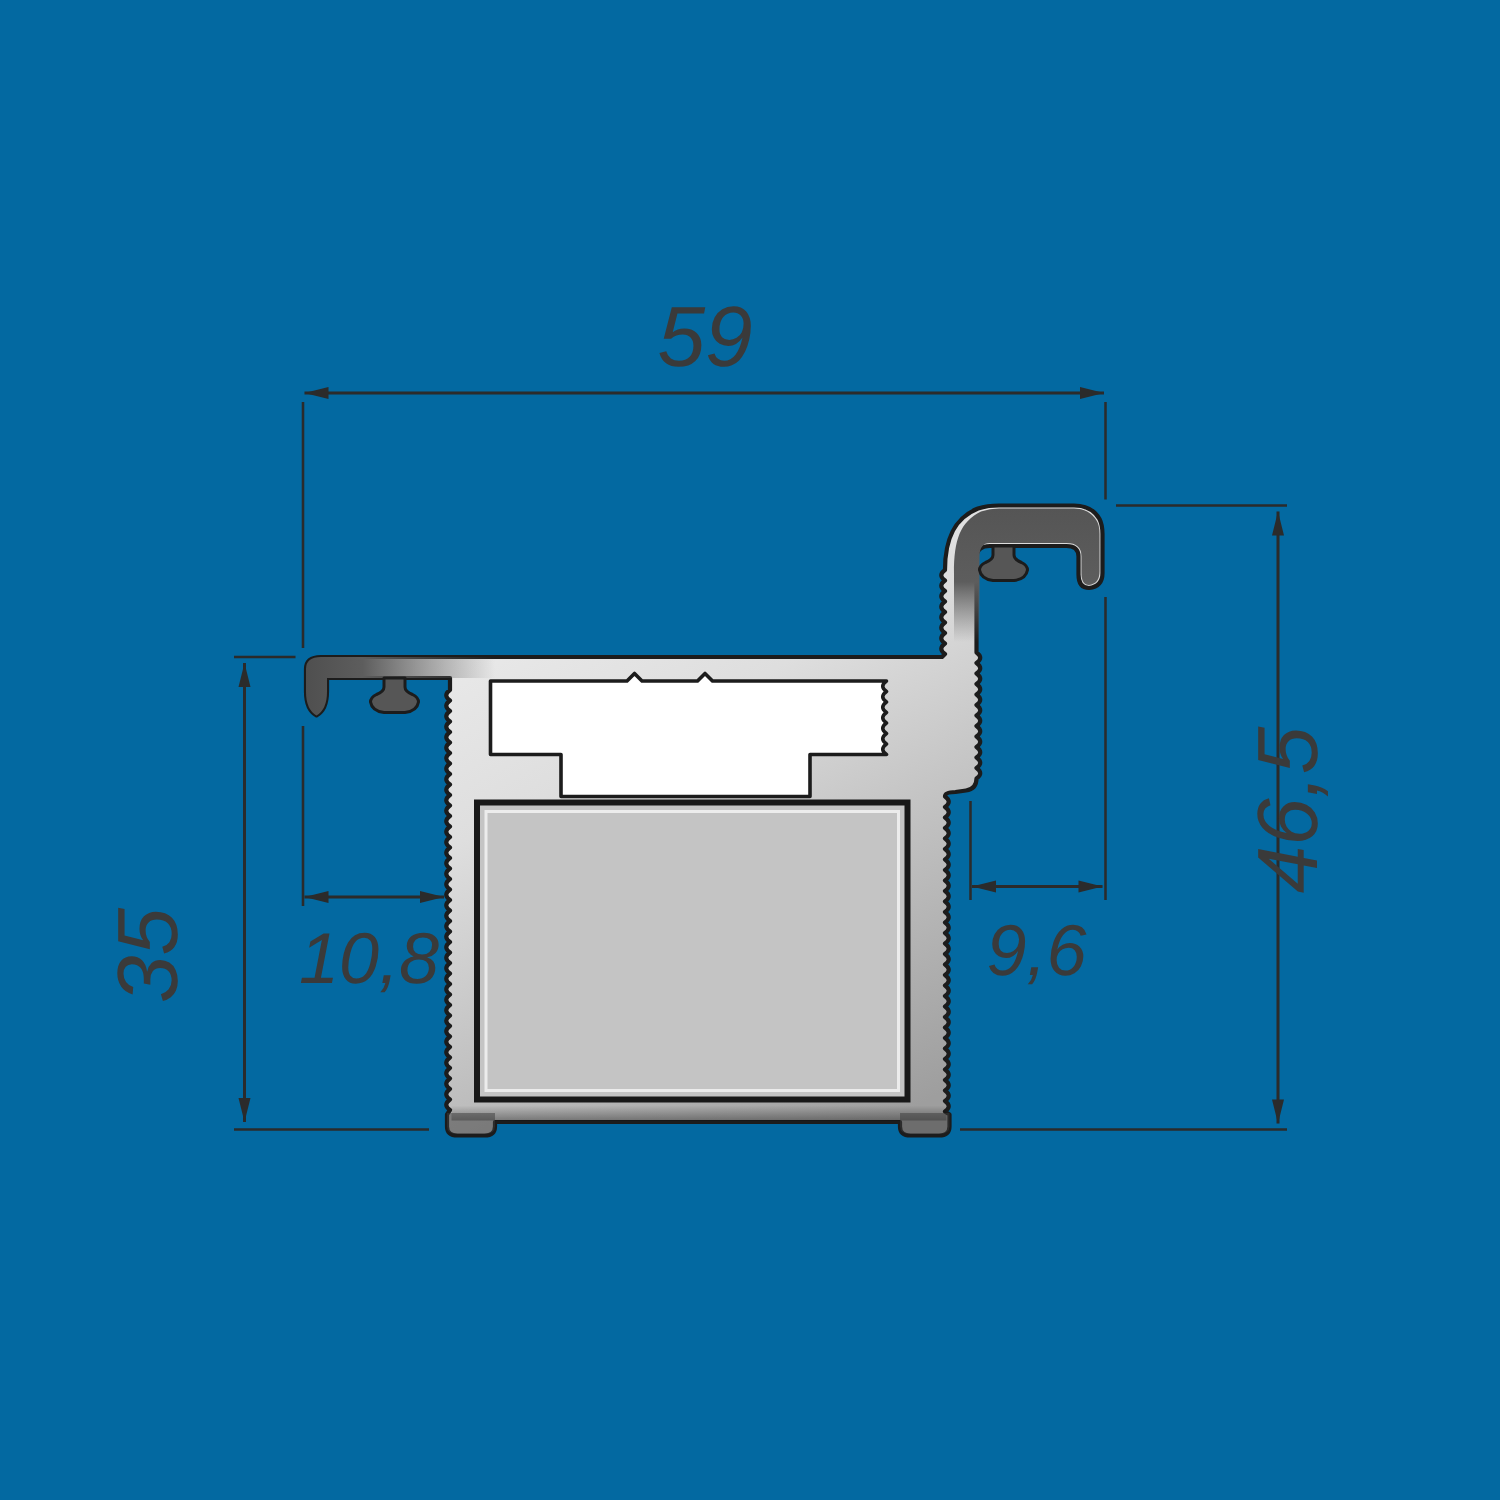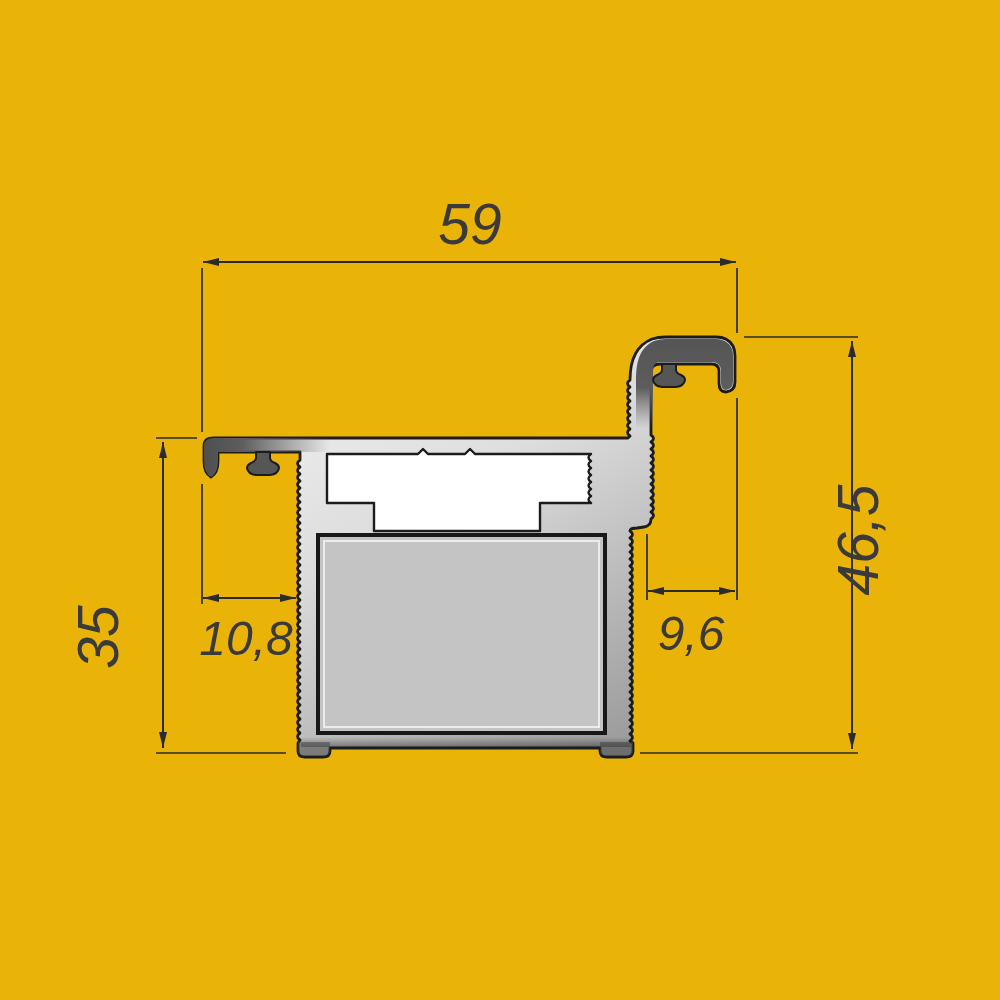--- a/index.html
+++ b/index.html
@@ -1,17 +1,17 @@
 <!DOCTYPE html>
 <html><head>
 <meta charset="utf-8">
 <style>
   html,body{margin:0;padding:0;background:#ffffff;}
   .canvas{
-    width:1000px;height:1000px;position:relative;background:#eab308;
+    width:1000px;height:1000px;position:relative;background:#0369a1;
     font-family:"Liberation Sans","DejaVu Sans",sans-serif;
   }
   svg{position:absolute;inset:0;}
   .dim-text{
     font-family:"Liberation Sans","DejaVu Sans",sans-serif;
     font-style:italic;
     fill:#3a3a3a;
   }
   .dim-big{font-size:57px;}
   .dim-small{font-size:48px;}

